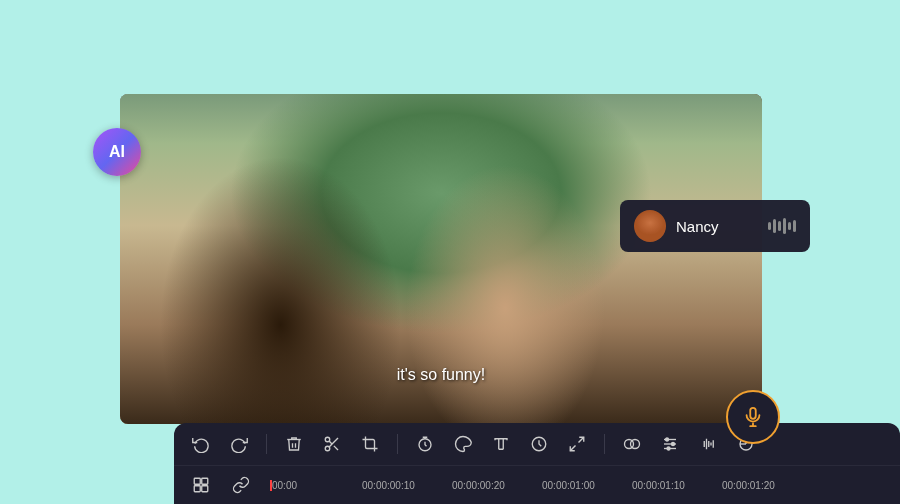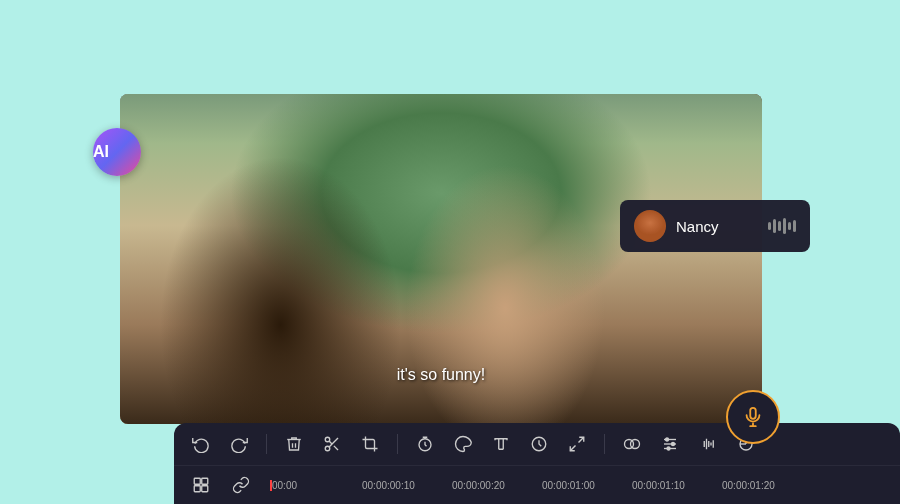--- a/index.html
+++ b/index.html
@@ -72,20 +72,21 @@
     .ai-badge {
       position: absolute;
       top: 128px;
       left: 93px;
       width: 48px;
       height: 48px;
       border-radius: 50%;
       background: linear-gradient(135deg, #a855f7 0%, #6366f1 50%, #ec4899 100%);
       display: flex;
       align-items: center;
+      justify-content: center;
       color: white;
       font-size: 16px;
       font-weight: 700;
       box-shadow: 0 2px 8px rgba(0,0,0,0.3);
       z-index: 10;
     }
 
     
     .speaker-cards {
       position: absolute;

